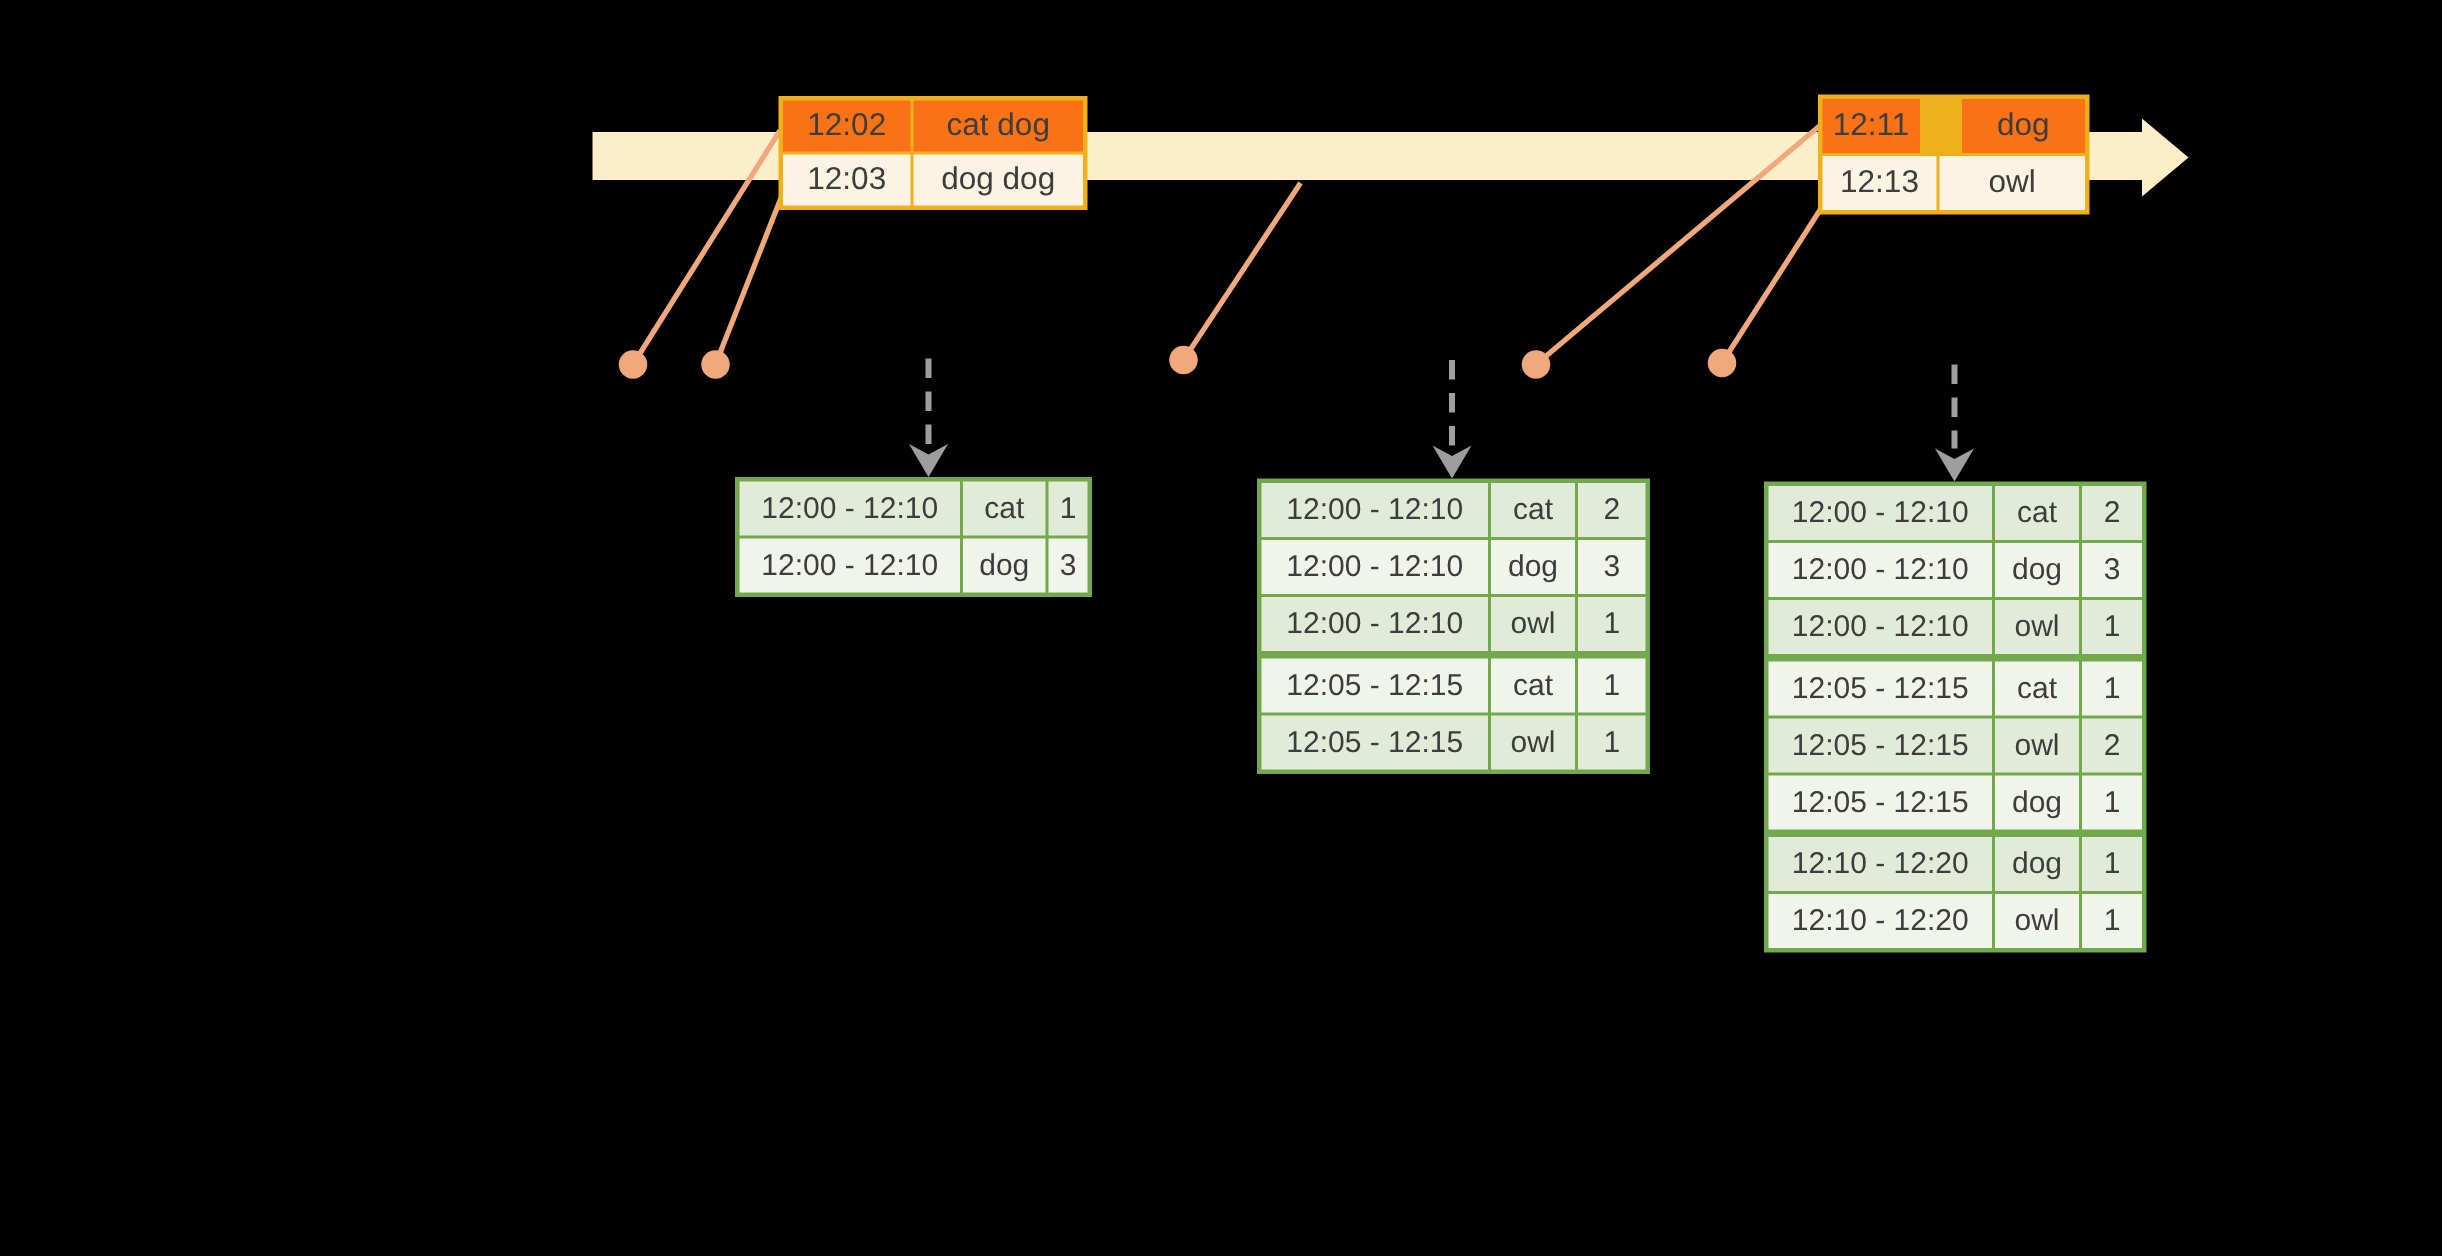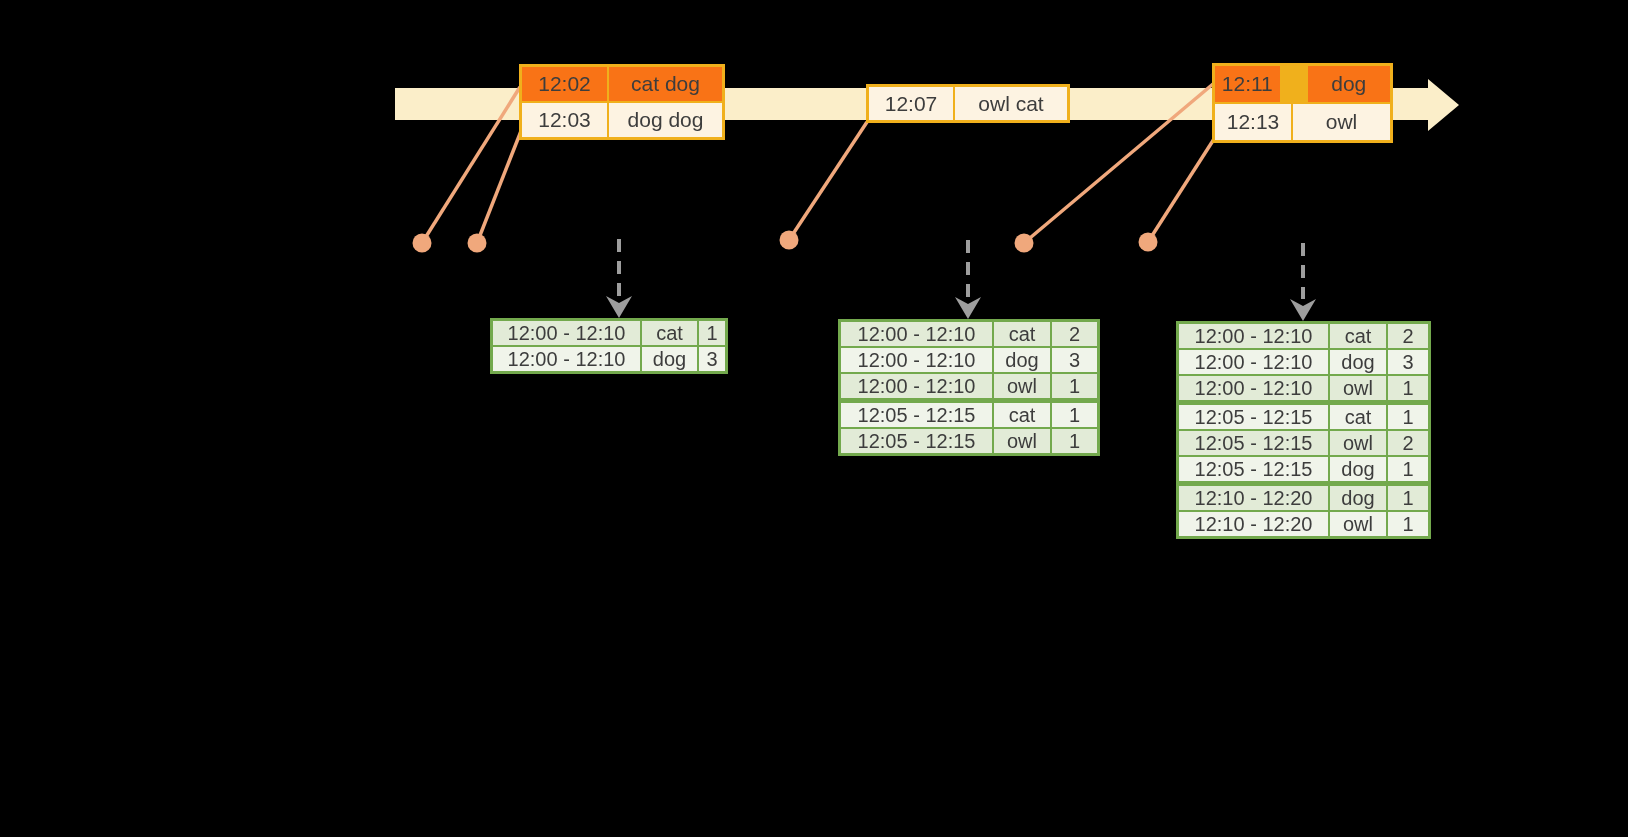--- a/index.html
+++ b/index.html
@@ -23,21 +23,21 @@
   }
   .bg-peach { background:#f97316; }
   .bg-cream { background:#fdf3e2; }
 
   
   .gtable {
     position:absolute; box-sizing:border-box;
     display:flex; flex-direction:column; gap:2px; padding:3px;
     background:#73a94d;
   }
-  .grow { display:flex; gap:2px; height:24px; }
+  .grow { display:flex; gap:2px; height:36px; }
   .grow.sep { margin-top:3px; }
   .gcell {
     display:flex; align-items:center; justify-content:center;
     font-size:20px; color:#3d3d3d; white-space:nowrap;
   }
   .bg-a { background:#e2ebd7; }
   .bg-b { background:#f0f4ea; }
 </style>
 </head>
 <body>
@@ -79,26 +79,20 @@
     <div class="erow" style="height:34px;">
       <div class="ecell bg-peach" style="width:85px;">12:02</div>
       <div class="ecell bg-peach" style="width:113px;">cat dog</div>
     </div>
     <div class="erow" style="height:34px;border-radius:10px;">
       <div class="ecell bg-cream" style="width:85px;">12:03</div>
       <div class="ecell bg-cream" style="width:113px;">dog dog</div>
     </div>
   </div>
 
-  <div class="etable" style="left:866px; top:84px; width:204px;">
-    <div class="erow" style="height:33px;">
-      <div class="ecell bg-cream" style="width:84px;">12:07</div>
-      <div class="ecell bg-cream" style="width:112px;">owl cat</div>
-    </div>
-  </div>
 
   <div class="etable" style="left:1212px; top:63px; width:181px;">
     <div class="erow" style="height:36px;gap:28px;">
       <div class="ecell bg-peach" style="width:76px;">12:11</div>
       <div class="ecell bg-peach" style="width:97px;">dog</div>
     </div>
     <div class="erow" style="height:36px;">
       <div class="ecell bg-cream" style="width:76px;">12:13</div>
       <div class="ecell bg-cream" style="width:97px;">owl</div>
     </div>

